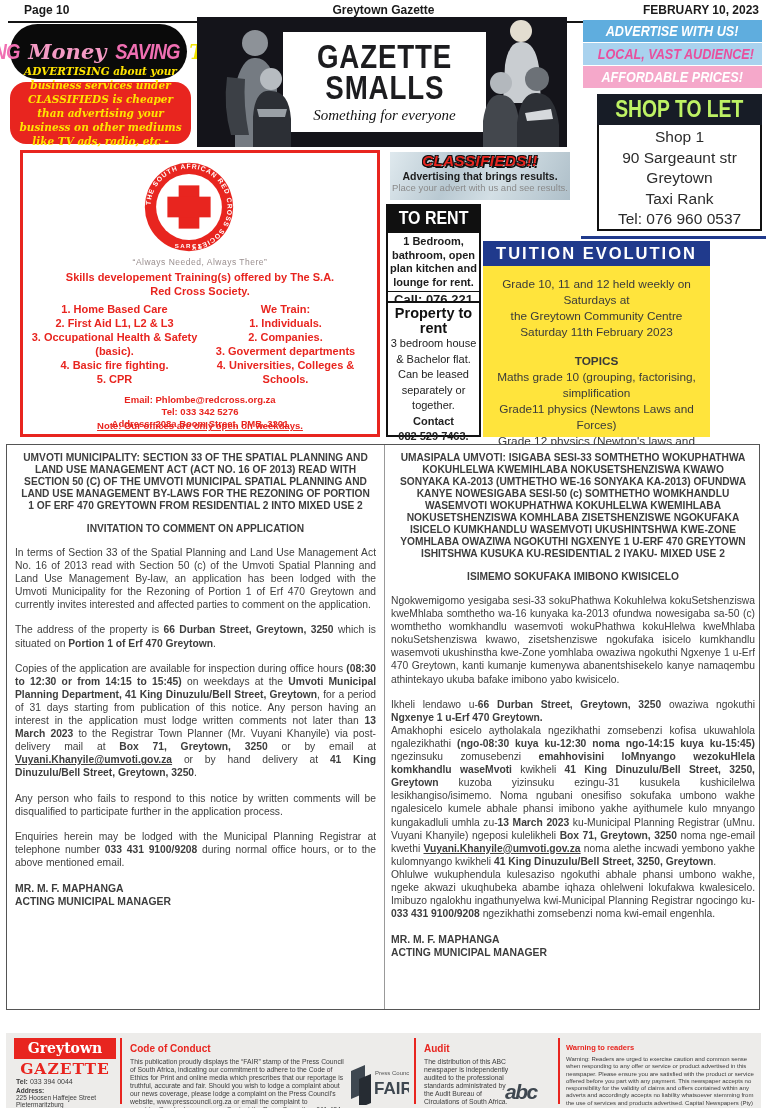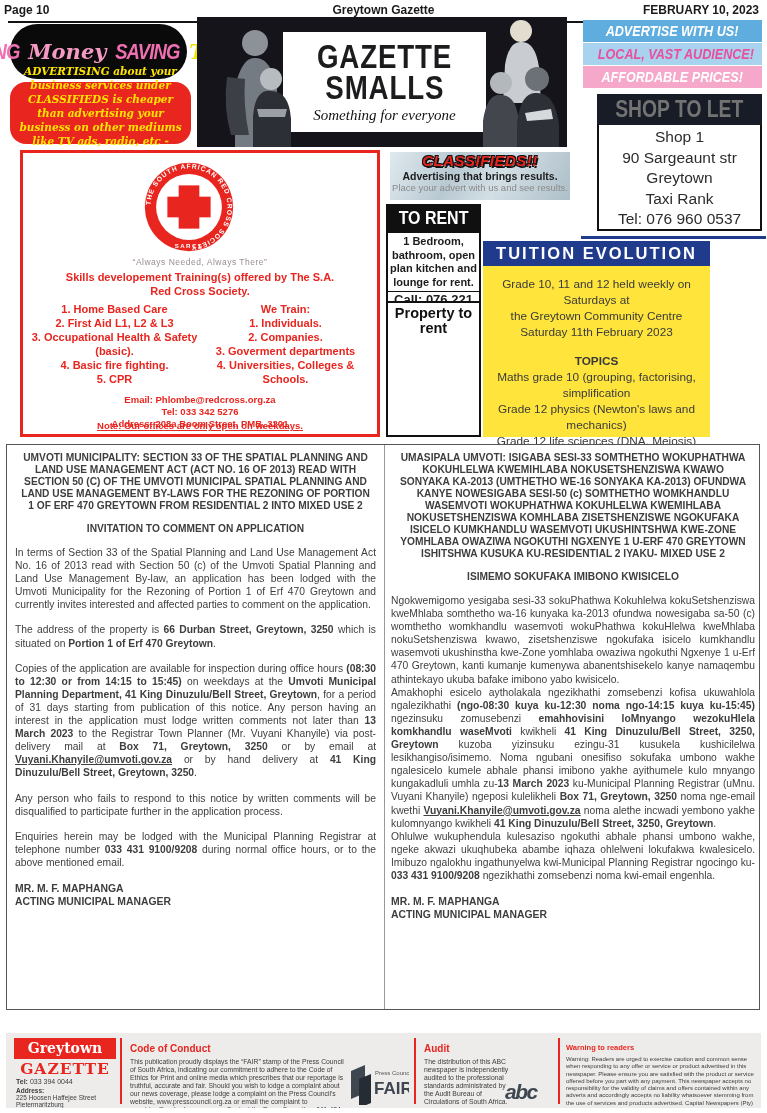--- a/index.html
+++ b/index.html
@@ -29,21 +29,21 @@
                 display:flex;flex-direction:column;align-items:center;justify-content:center;}
   .smalls-title{font-weight:bold;font-size:33px;line-height:31px;color:#1c1c1f;letter-spacing:1px;}
   .smalls-tag{font-family:Liberation Serif, serif;font-style:italic;font-size:15px;color:#111;margin-top:4px;}
   .smalls svg{position:absolute;z-index:2;}
 
   
   .adv-row{left:583px;width:179px;height:22px;line-height:22px;text-align:center;
            font-style:italic;font-weight:bold;font-size:15px;}
   
   .shop{left:597px;top:94px;width:165px;height:137px;box-sizing:border-box;}
-  .shop-hd{height:31px;line-height:31px;background:#171c26;color:#737373;font-weight:bold;font-size:23px;text-align:center;}
+  .shop-hd{height:31px;line-height:31px;background:#171c26;color:#bef264;font-weight:bold;font-size:23px;text-align:center;}
   .shop-bd{box-sizing:border-box;border:2px solid #111;border-top:none;height:106px;background:#fff;
            text-align:center;font-size:15.5px;line-height:20.5px;color:#2c2c2c;padding-top:2px;}
 
   
   .rc{left:20px;top:150px;width:360px;height:287px;box-sizing:border-box;border:3px solid #e8251f;background:#fff;}
   .rc *{color:#e8251f;}
   .rc-tag{top:104px;width:100%;font-size:8.5px;color:#9a8f8f !important;letter-spacing:.5px;}
   .rc-head{top:118px;width:100%;font-weight:bold;font-size:11px;line-height:13.5px;}
   .rc-cols{top:149px;left:6px;width:342px;display:flex;}
   .rc-col{width:50%;font-weight:bold;font-size:11px;line-height:14px;text-align:center;}
@@ -112,21 +112,21 @@
   .fair{position:absolute;left:339px;top:30px;}
   .abc{position:absolute;left:499px;top:47px;font-weight:bold;font-size:21px;letter-spacing:-1.5px;
        color:#3e4750;font-style:italic;}
   b,.b{font-weight:bold;}
 </style>
 </head>
 <body>
 
 <div id="page">
 
-  <div class="abs ph" style="left:4px;">Page 10</div>
+  <div class="abs ph" style="left:24px;">Page 10</div>
   <div class="abs ph" style="left:0;width:767px;text-align:center;">Greytown Gazette</div>
   <div class="abs ph" style="right:8px;">FEBRUARY 10, 2023</div>
   <div class="abs rule"></div>
 
   <div class="abs sv-black">
     <span class="sv-pink cond">SAVING</span>
     <span class="sv-serif">Money</span>
     <span class="sv-pink cond">SAVING</span>
     <span class="sv-yellow">Time</span>
   </div>
@@ -235,34 +235,44 @@
         </div>
       <div class="torent-call">Call: 076 221 4643</div>
     </div>
   </div>
 
   <div class="abs prop">
     <div class="prop-t">
       <div>Property to</div>
       <div>rent</div>
     </div>
+    <div class="prop-b">
+        <div>3 bedroom house</div>
+        <div>&amp; Bachelor flat.</div>
+        <div>Can be leased</div>
+        <div>separately or</div>
+        <div>together.</div>
+        <div>Contact</div>
+        <div>082 529 7463.</div>
+      </div>
   </div>
 
   <div class="abs tui-rule"></div>
   <div class="abs tui">
     <div class="tui-hd">TUITION EVOLUTION</div>
     <div class="tui-bd">
       <div>
           <div>Grade 10, 11 and 12 held weekly on Saturdays at</div>
           <div>the Greytown Community Centre</div>
           <div>Saturday 11th February 2023</div>
         </div>
       <div class="tui-topics-t">TOPICS</div>
       <div>
           <div>Maths grade 10 (grouping, factorising, simplification</div>
+          <div>Grade11 physics (Newtons Laws and Forces)</div>
           <div>Grade 12 physics (Newton's laws and mechanics)</div>
           <div>Grade 12 life sciences (DNA, Meiosis)</div>
         </div>
       <div class="tui-contact">Contact 072 159 3115 to book your seat</div>
     </div>
   </div>
 
   <div class="abs notice-box">
     <div class="vdiv"></div>
 
@@ -277,20 +287,21 @@
       <div class="nsig">
         <div>MR. M. F. MAPHANGA</div>
         <div>ACTING MUNICIPAL MANAGER</div>
       </div>
     </div>
 
     <div class="ncol zu">
       <div class="nhead">UMASIPALA UMVOTI: ISIGABA SESI-33 SOMTHETHO WOKUPHATHWA KOKUHLELWA KWEMIHLABA NOKUSETSHENZISWA KWAWO SONYAKA KA-2013 (UMTHETHO WE-16 SONYAKA KA-2013) OFUNDWA KANYE NOWESIGABA SESI-50 (c) SOMTHETHO WOMKHANDLU WASEMVOTI WOKUPHATHWA KOKUHLELWA KWEMIHLABA NOKUSETSHENZISWA KOMHLABA ZISETSHENZISWE NGOKUFAKA ISICELO KUMKHANDLU WASEMVOTI UKUSHINTSHWA KWE-ZONE YOMHLABA OWAZIWA NGOKUTHI NGXENYE 1 U-ERF 470 GREYTOWN ISHITSHWA KUSUKA KU-RESIDENTIAL 2 IYAKU- MIXED USE 2</div>
       <div class="nsub">ISIMEMO SOKUFAKA IMIBONO KWISICELO</div>
       <p class="np"><span>Ngokwemigomo yesigaba sesi-33 sokuPhathwa Kokuhlelwa kokuSetshenziswa kweMhlaba somthetho wa-16 kunyaka ka-2013 ofundwa nowesigaba sa-50 (c) womthetho womkhandlu wasemvoti wokuPhathwa kokuHlelwa kweMhlaba nokuSetshenziswa kwawo, zisetshenziswe ngokufaka isicelo kumkhandlu wasemvoti ukushinstha kwe-Zone yomhlaba owaziwa ngokuthi Ngxenye 1 u-Erf 470 Greytown, kanti kumanje kumenywa abanentshisekelo kanye namaqembu athintekayo ukuba bafake imibono yabo kwisicelo.</span></p>
+      <p class="np"><span>Ikheli lendawo u-</span><span style="font-weight: bold;">66 Durban Street, Greytown, 3250</span><span> owaziwa ngokuthi </span><span style="font-weight: bold;">Ngxenye 1 u-Erf 470 Greytown.</span></p>
       <p class="np nogap"><span>Amakhophi esicelo aytholakala ngezikhathi zomsebenzi kofisa ukuwahlola ngalezikhathi </span><span style="font-weight: bold;">(ngo-08:30 kuya ku-12:30 noma ngo-14:15 kuya ku-15:45)</span><span> ngezinsuku zomusebenzi </span><span style="font-weight: bold;">emahhovisini loMnyango wezokuHlela komkhandlu waseMvoti</span><span> kwikheli </span><span style="font-weight: bold;">41 King Dinuzulu/Bell Street, 3250, Greytown</span><span> kuzoba yizinsuku ezingu-31 kusukela kushicilelwa lesikhangiso/isimemo. Noma ngubani onesifiso sokufaka umbono wakhe ngalesicelo kumele abhale phansi imibono yakhe ayithumele kulo mnyango kungakadluli umhla zu-</span><span style="font-weight: bold;">13 March 2023</span><span> ku-Municipal Planning Registrar (uMnu. Vuyani Khanyile) ngeposi kulelikheli </span><span style="font-weight: bold;">Box 71, Greytown, 3250</span><span> noma nge-email kwethi </span><span style="font-weight: bold; text-decoration: underline;">Vuyani.Khanyile@umvoti.gov.za</span><span> noma alethe incwadi yembono yakhe kulomnyango kwikheli </span><span style="font-weight: bold;">41 King Dinuzulu/Bell Street, 3250, Greytown</span><span>.</span></p>
       <p class="np nogap"><span>Ohlulwe wukuphendula kulesaziso ngokuthi abhale phansi umbono wakhe, ngeke akwazi ukuqhubeka abambe iqhaza ohlelweni lokufakwa kwalesicelo. Imibuzo ngalokhu ingathunyelwa kwi-Municipal Planning Registrar ngocingo ku-</span><span style="font-weight: bold;">033 431 9100/9208</span><span> ngezikhathi zomsebenzi noma kwi-email engenhla.</span></p>
       <div class="nsig">
         <div>MR. M. F. MAPHANGA</div>
         <div>ACTING MUNICIPAL MANAGER</div>
       </div>
     </div>
   </div>
 
   <div class="abs foot">

